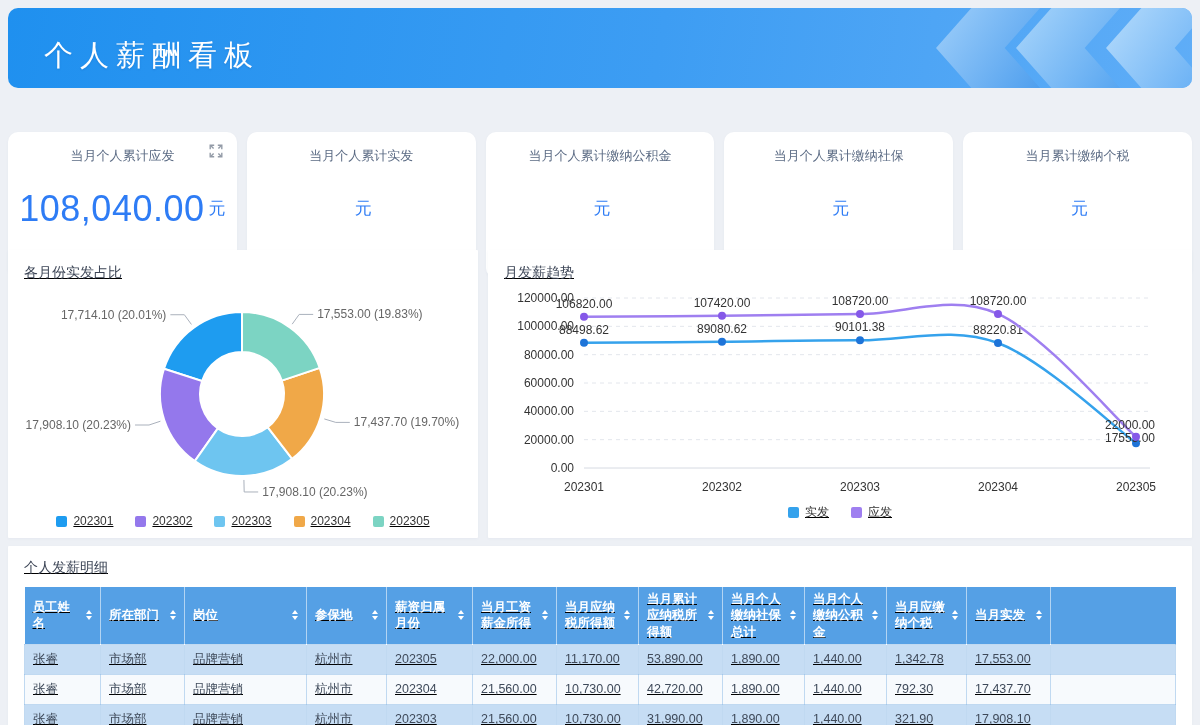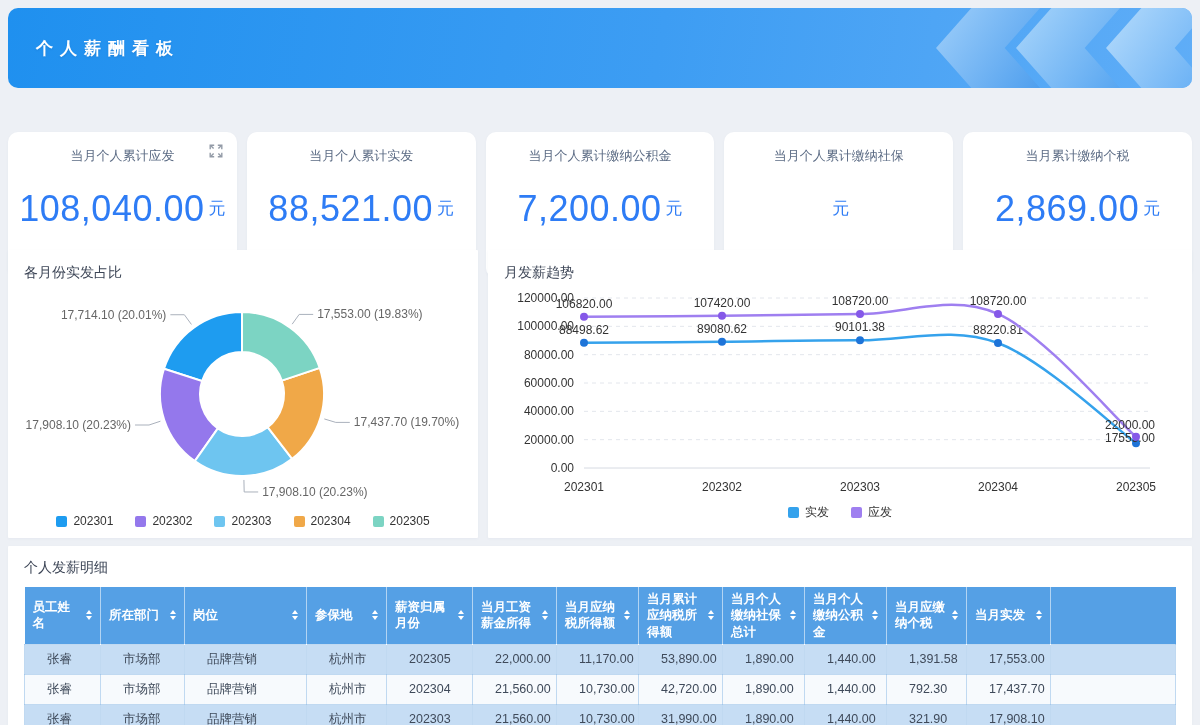--- a/index.html
+++ b/index.html
@@ -15,21 +15,21 @@
     border-radius:10px; overflow:hidden;
     background:linear-gradient(100deg,#1f90ef 0%,#3d9df3 55%,#5fadf7 100%);
   }
   .banner-watermark{
     position:absolute; left:52px; top:50%; transform:translateY(-50%);
     font-size:86px; font-weight:700; letter-spacing:24px;
     color:rgba(255,255,255,.10); white-space:nowrap; user-select:none;
   }
   .banner-title{
     position:absolute; left:28px; top:50%; transform:translateY(-50%);
-    margin:0; color:#fff; font-size:17px; font-weight:700; letter-spacing:7px;
+    margin:8px; color:#fff; font-size:29px; font-weight:400; letter-spacing:7px;
     text-shadow:0 1px 2px rgba(0,60,130,.18);
   }
   .chev{
     position:absolute; top:0; height:100%; width:104px;
     clip-path:polygon(100% 0,34% 0,0 50%,34% 100%,100% 100%,66% 50%);
   }
   .chev1{ right:152px; background:linear-gradient(125deg,#9fcffa,#4f9fee); }
   .chev2{ right:72px;  background:linear-gradient(125deg,#aad6fb,#58a6f1); }
   .chev3{ right:-18px; background:linear-gradient(125deg,#b6dcfc,#63adf4); }
   
@@ -48,20 +48,21 @@
   .kpi-unit{ font-size:17px; color:#2e7cf5; margin-left:4px; }
   .expand-icon{ position:absolute; top:12px; right:14px; width:14px; height:14px; cursor:pointer; opacity:.75; }
   
   .charts-row{
     position:absolute; left:8px; top:250px; width:1184px; height:288px;
     display:flex; gap:10px;
   }
   .card{
     background:#fff; border-radius:1px; padding:14px 16px;
     box-shadow:0 1px 3px rgba(40,70,120,.04);
+    text-decoration:underline;
   }
   .donut-card{ width:470px; }
   .line-card{ flex:1; }
   .card-title{ font-size:14px; color:#3c4556; }
   .legend{ display:flex; justify-content:center; gap:22px; font-size:12px; color:#333; }
   .legend-item{ display:flex; align-items:center; gap:6px; cursor:pointer; }
   .legend-swatch{ width:11px; height:11px; border-radius:2px; }
   
   .table-card{
     position:absolute; left:8px; top:546px; width:1184px; height:230px;
@@ -74,21 +75,21 @@
     padding:4px 8px; border-right:1px solid rgba(255,255,255,.55);
     height:40px; line-height:1.3; vertical-align:middle; cursor:pointer;
   }
   thead th:last-child{ border-right:none; }
   .th-inner{ display:flex; align-items:center; justify-content:space-between; gap:4px; }
   .sort-icon{ display:inline-flex; flex-direction:column; gap:2px; flex-shrink:0; }
   .sort-icon i{ display:block; width:0; height:0; border-left:3.5px solid transparent; border-right:3.5px solid transparent; }
   .sort-icon .up{ border-bottom:4px solid #fff; }
   .sort-icon .dn{ border-top:4px solid #fff; }
   tbody td{
-    padding:6px 22px; color:#3f4a5a; height:29px;
+    padding:6px 8px; color:#3f4a5a; height:29px;
     border:1px solid rgba(140,185,230,.55); overflow:hidden; white-space:nowrap;
   }
   tbody tr:nth-child(odd){ background:#c6ddf4; }
   tbody tr:nth-child(even){ background:#f7fafd; }
   td.num{ text-align:left; }
   svg text{ font-family:"Liberation Sans","DejaVu Sans",sans-serif; }
 </style>
 </head>
 <body>
 
@@ -107,41 +108,38 @@
         <path d="M1.6 1.6l3 3M12.4 1.6l-3 3M12.4 12.4l-3-3M1.6 12.4l3-3"></path>
     </svg>
     <div class="kpi-value-wrap">
         <span class="kpi-value">108,040.00</span>
         <span class="kpi-unit">元</span>
       </div>
   </div>
   <div class="kpi-card">
     <div class="kpi-label">当月个人累计实发</div>
     <div class="kpi-value-wrap">
-        <span class="kpi-value">88,521.00</span>
         <span class="kpi-unit">元</span>
       </div>
   </div>
   <div class="kpi-card">
     <div class="kpi-label">当月个人累计缴纳公积金</div>
     <div class="kpi-value-wrap">
-        <span class="kpi-value">7,200.00</span>
         <span class="kpi-unit">元</span>
       </div>
   </div>
   <div class="kpi-card">
     <div class="kpi-label">当月个人累计缴纳社保</div>
     <div class="kpi-value-wrap">
         <span class="kpi-unit">元</span>
       </div>
   </div>
   <div class="kpi-card">
     <div class="kpi-label">当月累计缴纳个税</div>
     <div class="kpi-value-wrap">
-        <span class="kpi-value">2,869.00</span>
         <span class="kpi-unit">元</span>
       </div>
   </div>
 </div>
 
 <div class="charts-row">
   <div class="card donut-card">
     <div class="card-title">各月份实发占比</div>
     <svg id="donutSvg" width="438" height="228" viewBox="0 0 438 228">
         <path d="M218 30 A82 82 0 0 0 139.9974598482715 86.70961190732763 L178.04747943448052 99.04638658668 A42 42 0 0 1 218 70 Z" fill="#1e9cf0" stroke="#fff" stroke-width="2"></path>
@@ -377,21 +375,21 @@
           <td>张睿</td>
           <td>市场部</td>
           <td>品牌营销</td>
           <td>杭州市</td>
           <td>202305</td>
           <td class="num">22,000.00</td>
           <td class="num">11,170.00</td>
           <td class="num">53,890.00</td>
           <td class="num">1,890.00</td>
           <td class="num">1,440.00</td>
-          <td class="num">1,391.58</td>
+          <td class="num">1,342.78</td>
           <td class="num">17,553.00</td>
           <td></td>
         </tr>
         <tr>
           <td>张睿</td>
           <td>市场部</td>
           <td>品牌营销</td>
           <td>杭州市</td>
           <td>202304</td>
           <td class="num">21,560.00</td>

